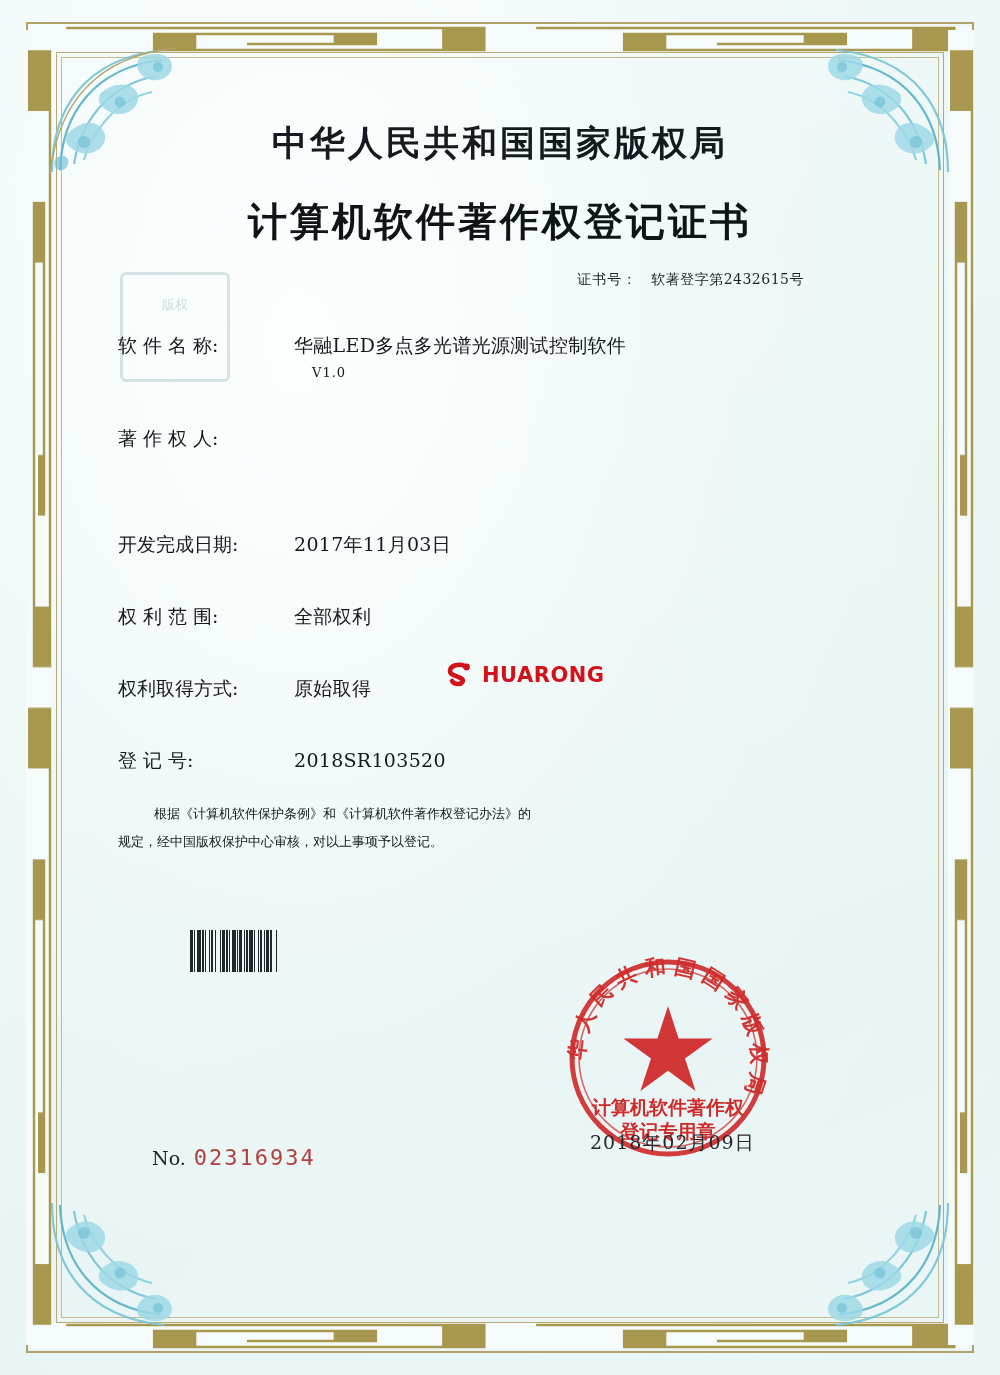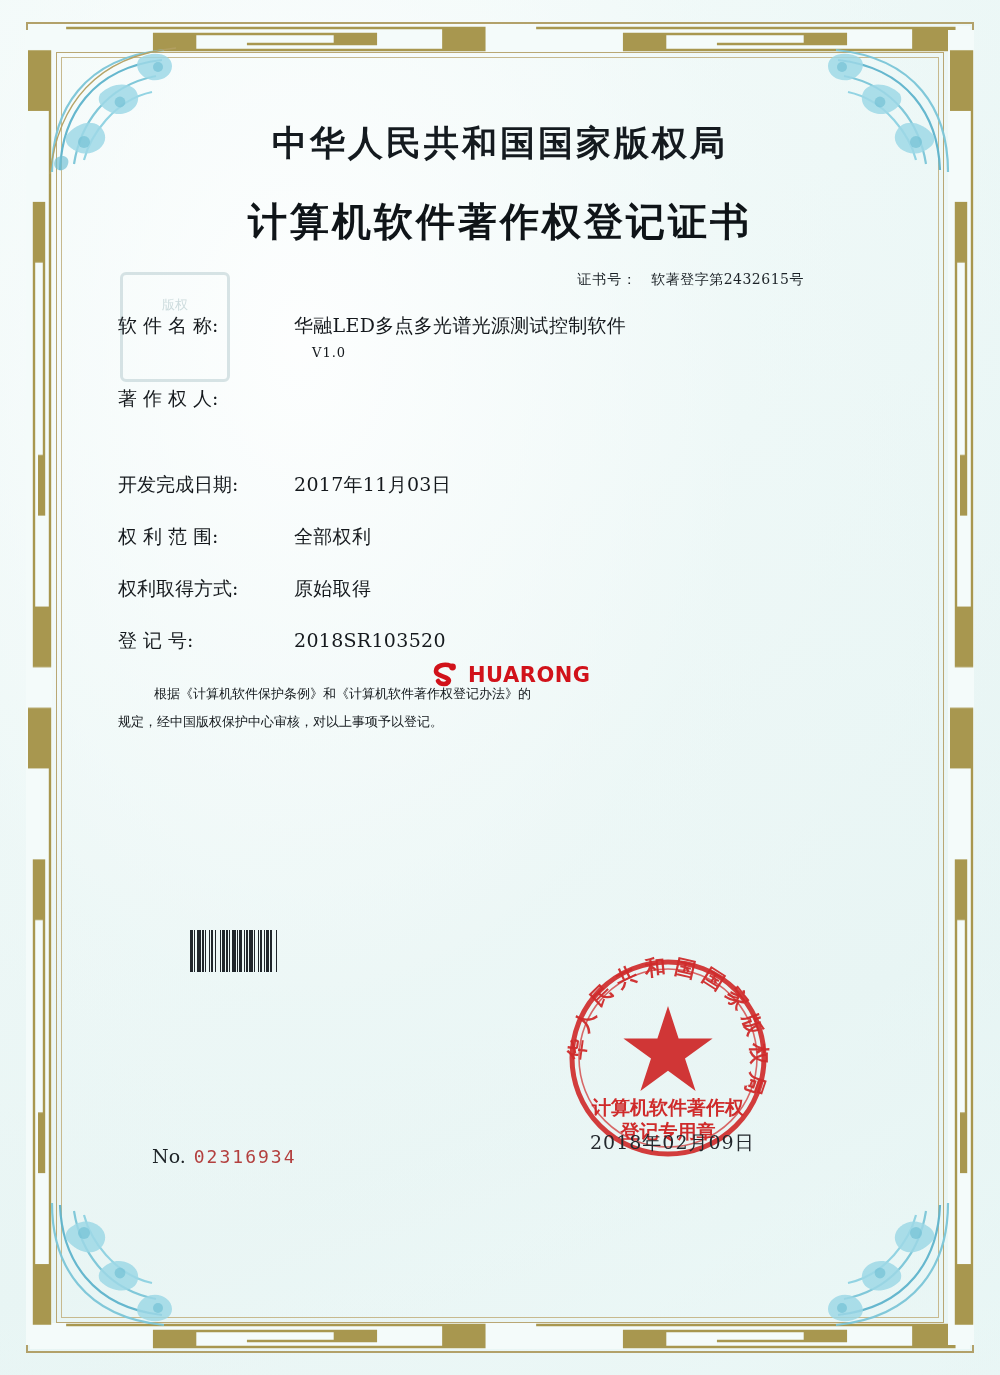--- a/index.html
+++ b/index.html
@@ -146,20 +146,21 @@
     font-size: 19px;
     color: #15191d;
     margin-bottom: 12px;
     font-family: "DejaVu Serif", serif;
   }
   .row .label {
     width: 176px;
     flex: 0 0 176px;
     letter-spacing: 0px;
     white-space: nowrap;
+    margin-top: 20px;
   }
   .row .value {
     flex: 1;
     letter-spacing: 0.3px;
   }
   .row.tall { margin-bottom: 6px; }
   .value-2nd {
     padding-left: 194px;
     font-size: 13px;
     color: #15191d;
@@ -176,21 +177,21 @@
     line-height: 2.15;
     color: #13181c;
     padding-left: 18px;
     font-family: "DejaVu Serif", serif;
   }
   .statement .indent { display: inline-block; width: 36px; }
 
   
   .logo {
     position: absolute;
-    left: 430px;
+    left: 444px;
     top: 660px;
     display: flex;
     align-items: center;
     gap: 8px;
   }
   .logo .mark {
     width: 30px; height: 30px;
     position: relative;
   }
   .logo .mark svg { display:block; }
@@ -245,21 +246,21 @@
     top: 1145px;
     font-size: 19px;
     color: #1d2327;
     font-family: "DejaVu Serif", serif;
   }
   .serial .num {
     color: #b3403f;
     letter-spacing: 2px;
     margin-left: 8px;
     font-family: "DejaVu Sans Mono", monospace;
-    font-size: 18px;
+    font-size: 22px;
   }
 </style>
 </head>
 <body>
 
 <div class="page">
 
   <div class="paper-tint"></div>
 
   <div class="frame-outer"></div>

